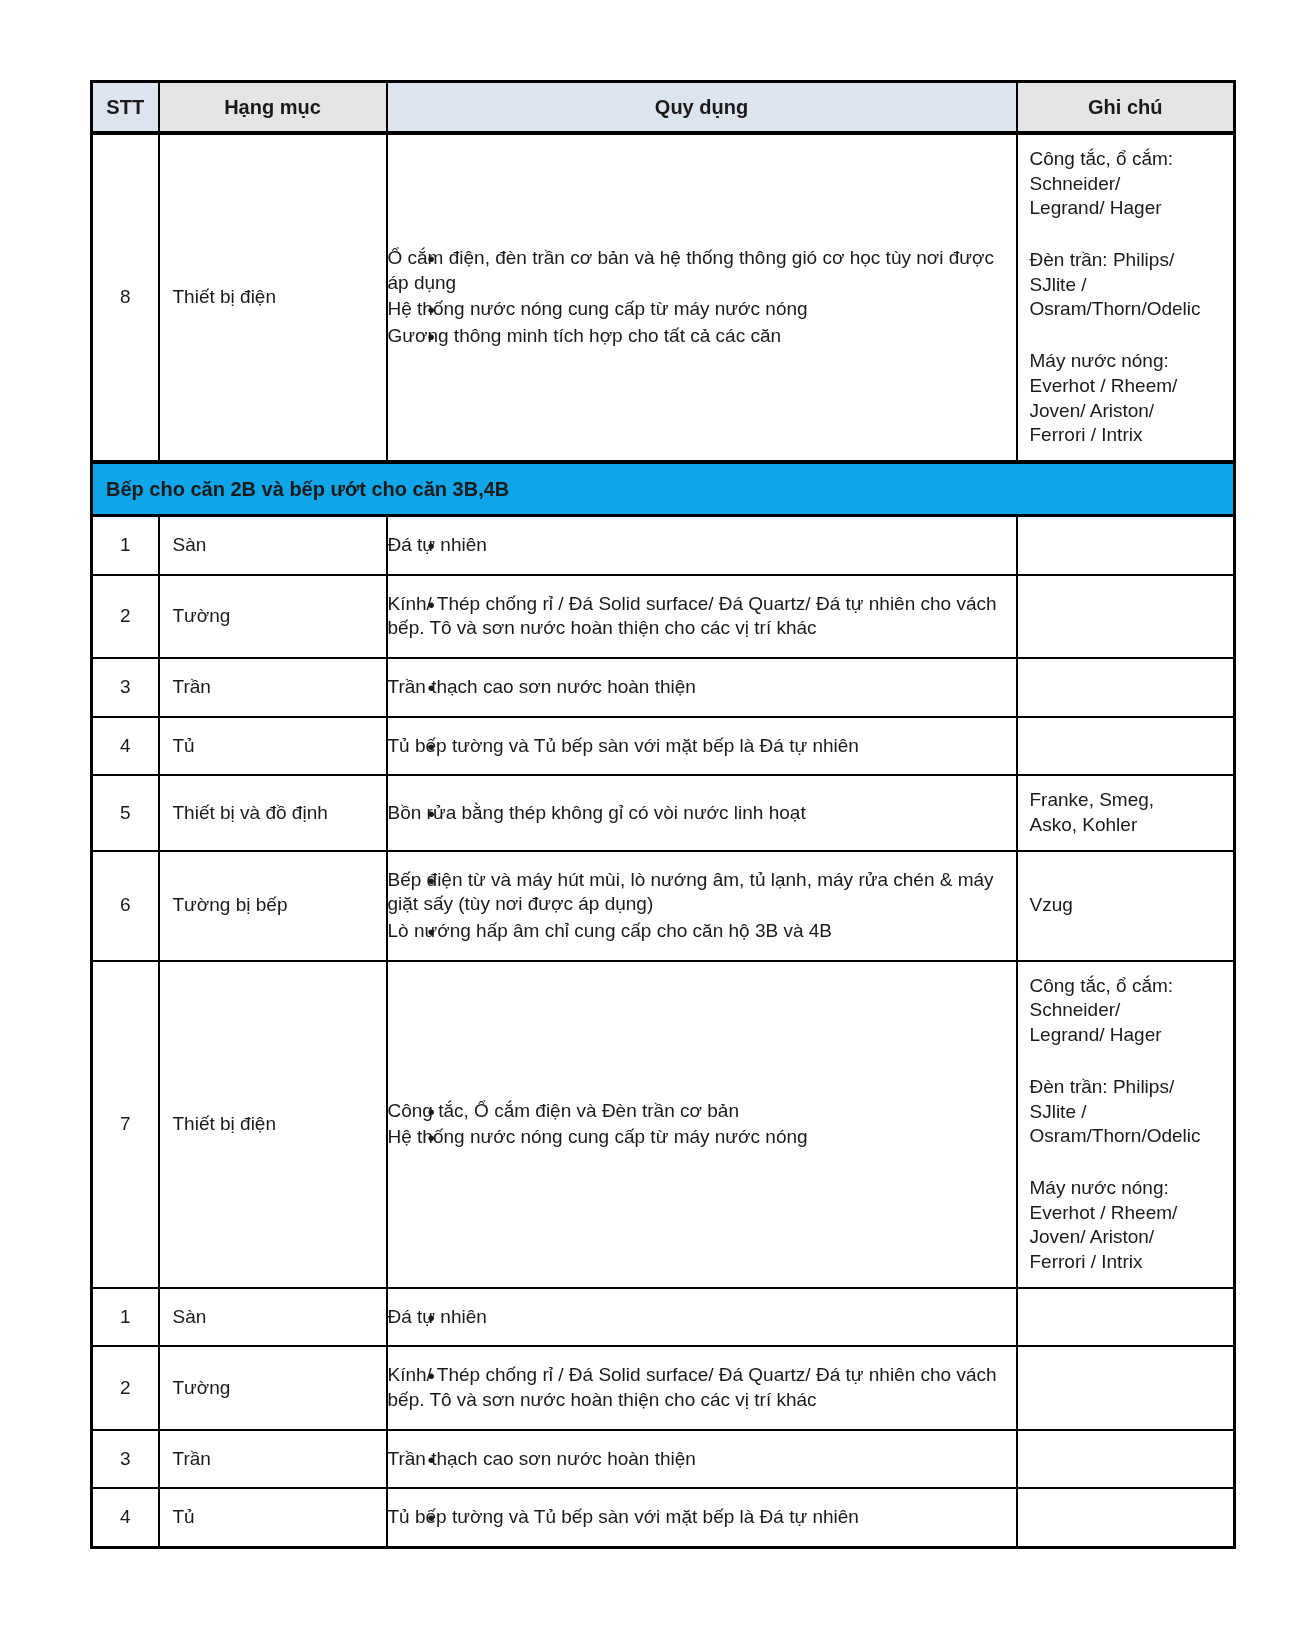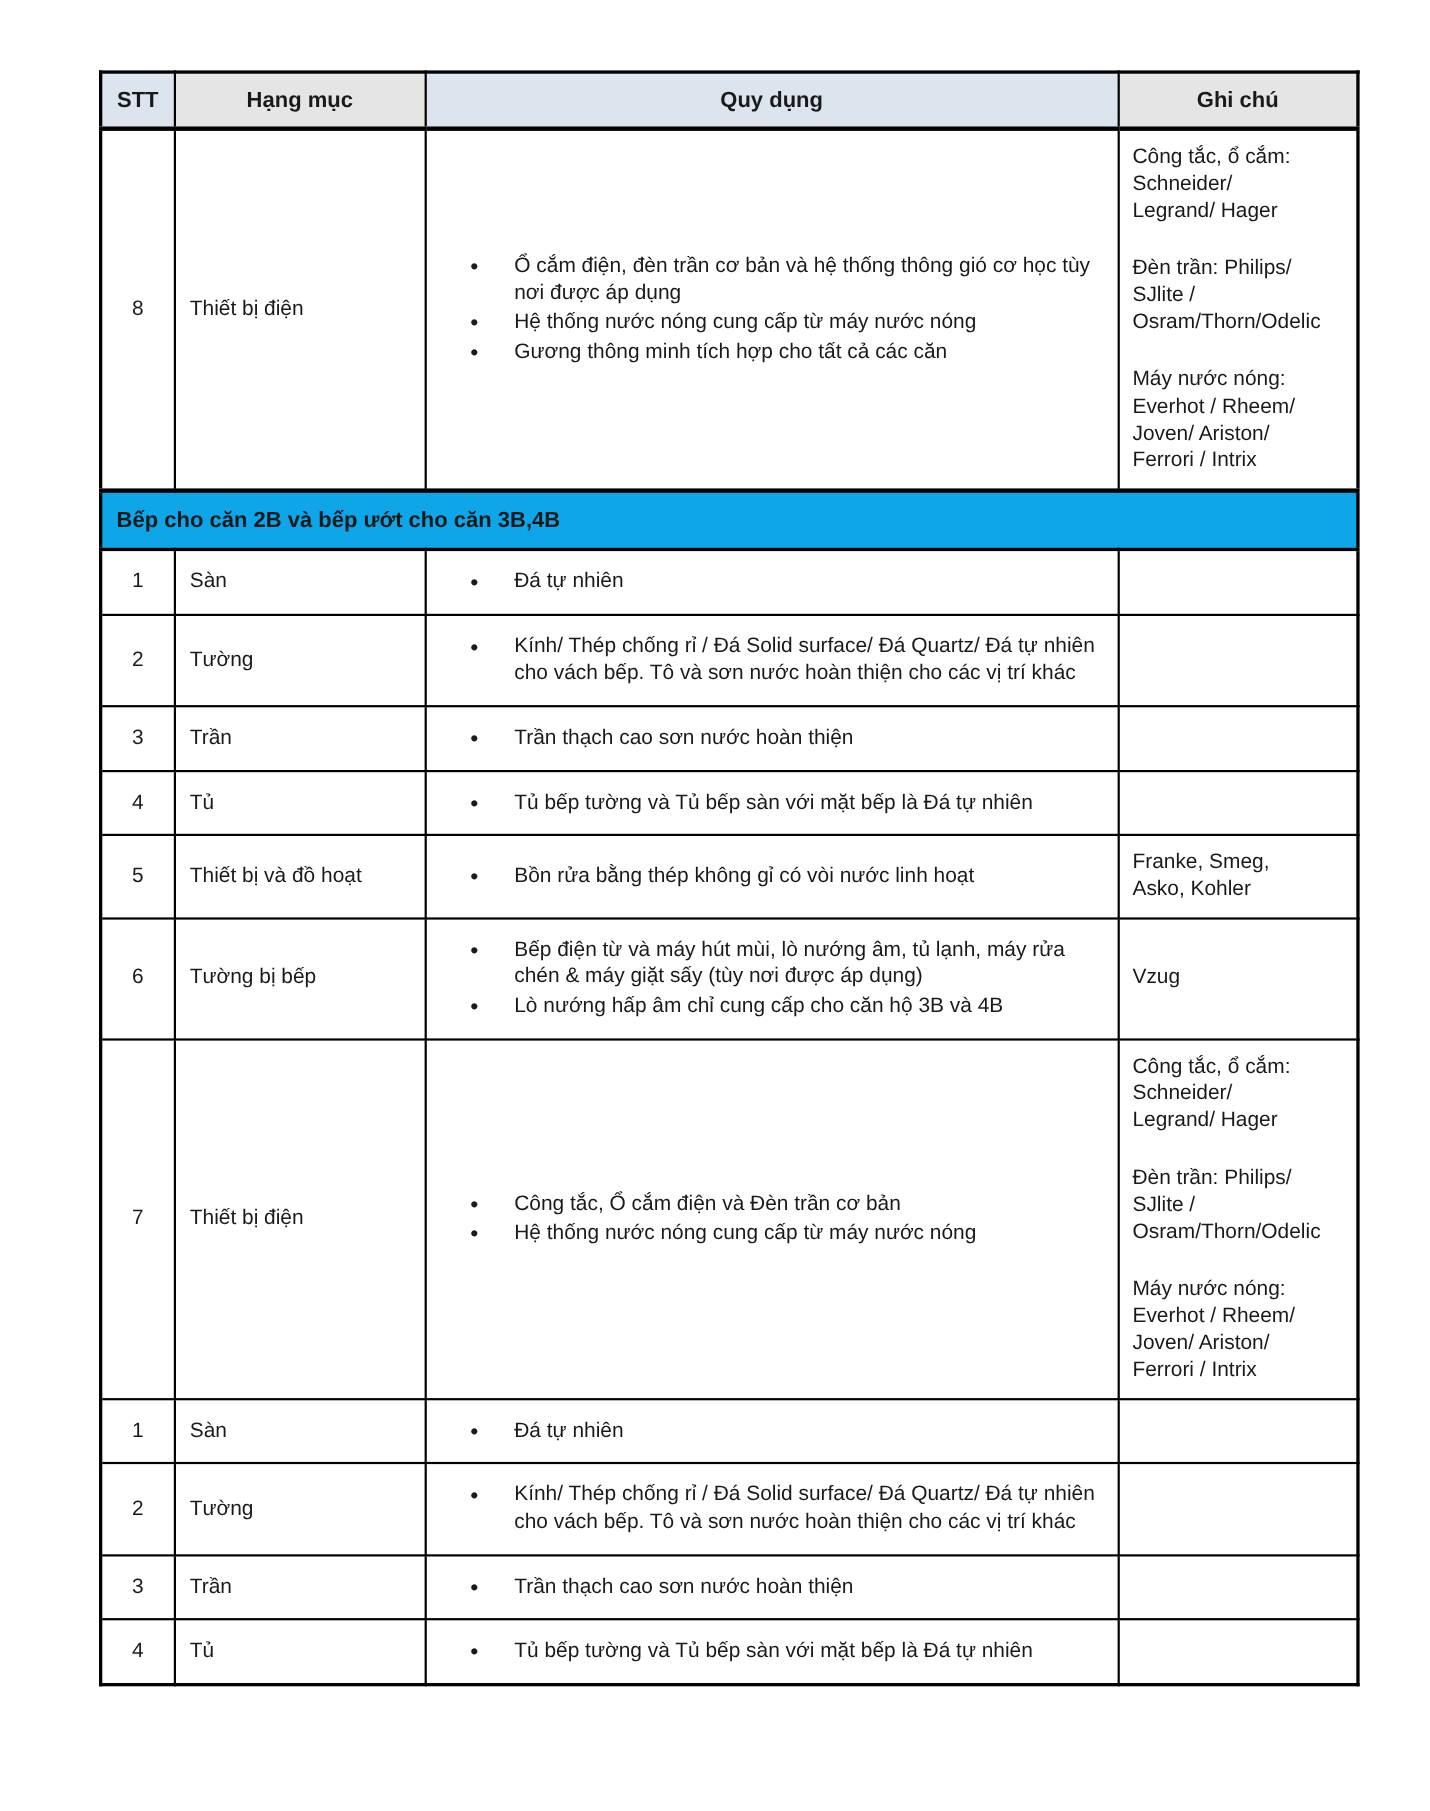--- a/index.html
+++ b/index.html
@@ -14,21 +14,21 @@
   }
   .page {
     position: relative;
     width: 1300px;
     min-height: 1646px;
     background: #ffffff;
   }
   .doc-table-wrap {
     position: absolute;
     left: 90px;
-    top: 64px;
+    top: 80px;
     width: 1143px;
   }
   table.doc-table {
     border-collapse: collapse;
     table-layout: fixed;
     width: 1143px;
     border: 3px solid #000000;
     font-size: 19px;
     line-height: 1.3;
   }
@@ -61,21 +61,20 @@
     padding: 10px 8px 10px 13px;
   }
   td.cell-rules {
     padding: 14px 18px 14px 0;
   }
   td.cell-notes {
     padding: 12px 8px 12px 12px;
   }
   .rule {
     position: relative;
-    padding-left: 80px;
     margin: 2px 0;
   }
   .rule::before {
     content: "\2022";
     position: absolute;
     left: 40px;
     top: -1px;
     font-size: 21px;
   }
   .note-para {
@@ -158,21 +157,21 @@
           <tr>
             <td class="cell-stt">4</td>
             <td class="cell-item">Tủ</td>
             <td class="cell-rules">
               <div class="rule">Tủ bếp tường và Tủ bếp sàn với mặt bếp là Đá tự nhiên</div>
             </td>
             <td class="cell-notes"></td>
           </tr>
           <tr>
             <td class="cell-stt">5</td>
-            <td class="cell-item">Thiết bị và đồ hoạt</td>
+            <td class="cell-item">Thiết bị và đồ định</td>
             <td class="cell-rules">
               <div class="rule">Bồn rửa bằng thép không gỉ có vòi nước linh hoạt</div>
             </td>
             <td class="cell-notes">
               <div class="note-para">Franke, Smeg,
 Asko, Kohler</div>
             </td>
           </tr>
           <tr>
             <td class="cell-stt">6</td>

